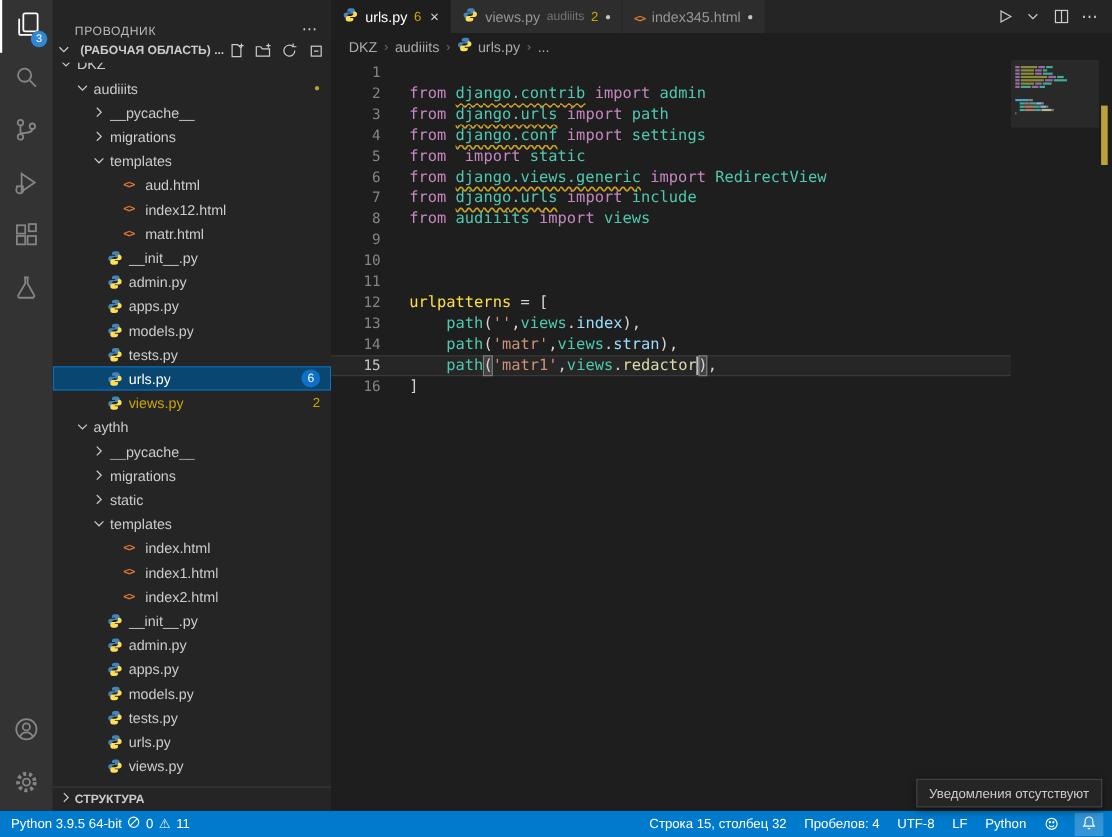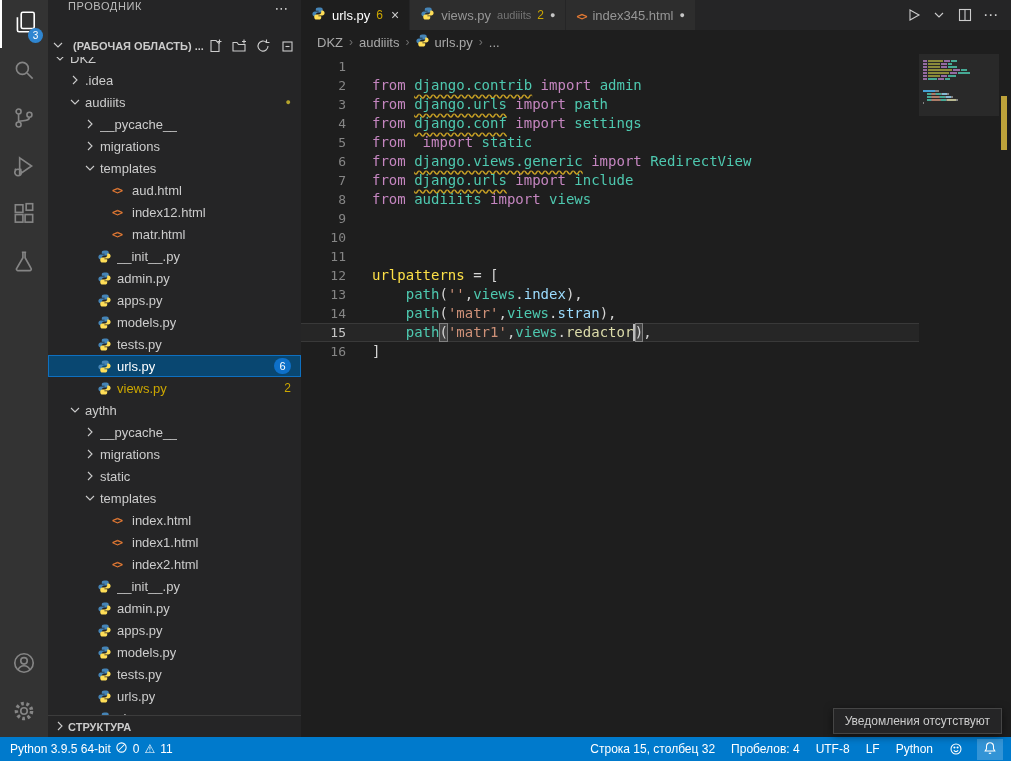--- a/index.html
+++ b/index.html
@@ -11,21 +11,21 @@
   .activitybar { width:48px; background:#333333; display:flex; flex-direction:column; align-items:center; flex:none; }
   .ab-item { width:48px; height:48px; display:flex; align-items:center; justify-content:center; position:relative; color:#858585; cursor:pointer; }
   .ab-item.active { color:#ffffff; border-left:2px solid #ffffff; }
   .ab-item svg { stroke:currentColor; }
   .ab-badge { position:absolute; bottom:5px; right:5px; background:#2f86d1; color:#fff; font-size:10px;
     min-width:15px; height:15px; border-radius:8px; display:flex; align-items:center; justify-content:center; padding:0 3px; }
   .ab-spacer { flex:1; }
 
   
   .sidebar { width:253px; background:#252526; display:flex; flex-direction:column; flex:none; }
-  .sb-title { height:35px; flex:none; display:flex; align-items:flex-start; padding:0 12px 0 20px; font-size:11px; letter-spacing:.6px; color:#bbbbbb; }
+  .sb-title { height:35px; flex:none; display:flex; align-items:flex-end; padding:0 12px 0 20px; font-size:11px; letter-spacing:.6px; color:#bbbbbb; }
   .sb-more { margin-left:auto; color:#cccccc; font-size:14px; cursor:pointer; }
   .sb-section { height:22px; flex:none; display:flex; align-items:center; font-size:11px; font-weight:bold; color:#cccccc; padding:0 6px 0 2px; cursor:pointer; }
   .sec-label { margin-left:7px; white-space:nowrap; overflow:hidden;text-align:right; }
   .sec-actions { margin-left:auto; display:flex; gap:8px; align-items:center; }
   .sec-actions span { display:flex; cursor:pointer; }
   .tree { flex:1; overflow:hidden; font-size:13px; position:relative; }
   .row { height:22px; display:flex; align-items:center; padding-right:10px; cursor:pointer; color:#cccccc; white-space:nowrap; }
   .row.selected { background:#094771; color:#ffffff; outline:1px solid #0e70c0; outline-offset:-1px; }
   .row .twisty { width:16px; flex:none; display:flex; align-items:center; }
   .row .ficon { width:18px; flex:none; display:flex; align-items:center; }
@@ -193,28 +193,20 @@
         </span>
     </div>
     <div class="tree" id="tree">
         <div class="row" style="padding-left: 4px; margin-top: -10px;">
           <span class="twisty">
             <svg width="16" height="16" viewBox="0 0 16 16" fill="none" stroke="#cccccc" stroke-width="1.1" xmlns="http://www.w3.org/2000/svg">
               <path d="M4 6l4 4 4-4"></path>
             </svg>
           </span>
           <span class="lbl">DKZ</span>
-        </div>
-        <div class="row" style="padding-left: 19px;">
-          <span class="twisty">
-            <svg width="16" height="16" viewBox="0 0 16 16" fill="none" stroke="#cccccc" stroke-width="1.1" xmlns="http://www.w3.org/2000/svg">
-              <path d="M6 4l4 4-4 4"></path>
-            </svg>
-          </span>
-          <span class="lbl">.idea</span>
         </div>
         <div class="row" style="padding-left: 19px;">
           <span class="twisty">
             <svg width="16" height="16" viewBox="0 0 16 16" fill="none" stroke="#cccccc" stroke-width="1.1" xmlns="http://www.w3.org/2000/svg">
               <path d="M4 6l4 4 4-4"></path>
             </svg>
           </span>
           <span class="lbl">audiiits</span>
           <span class="mod-dot">●</span>
         </div>

